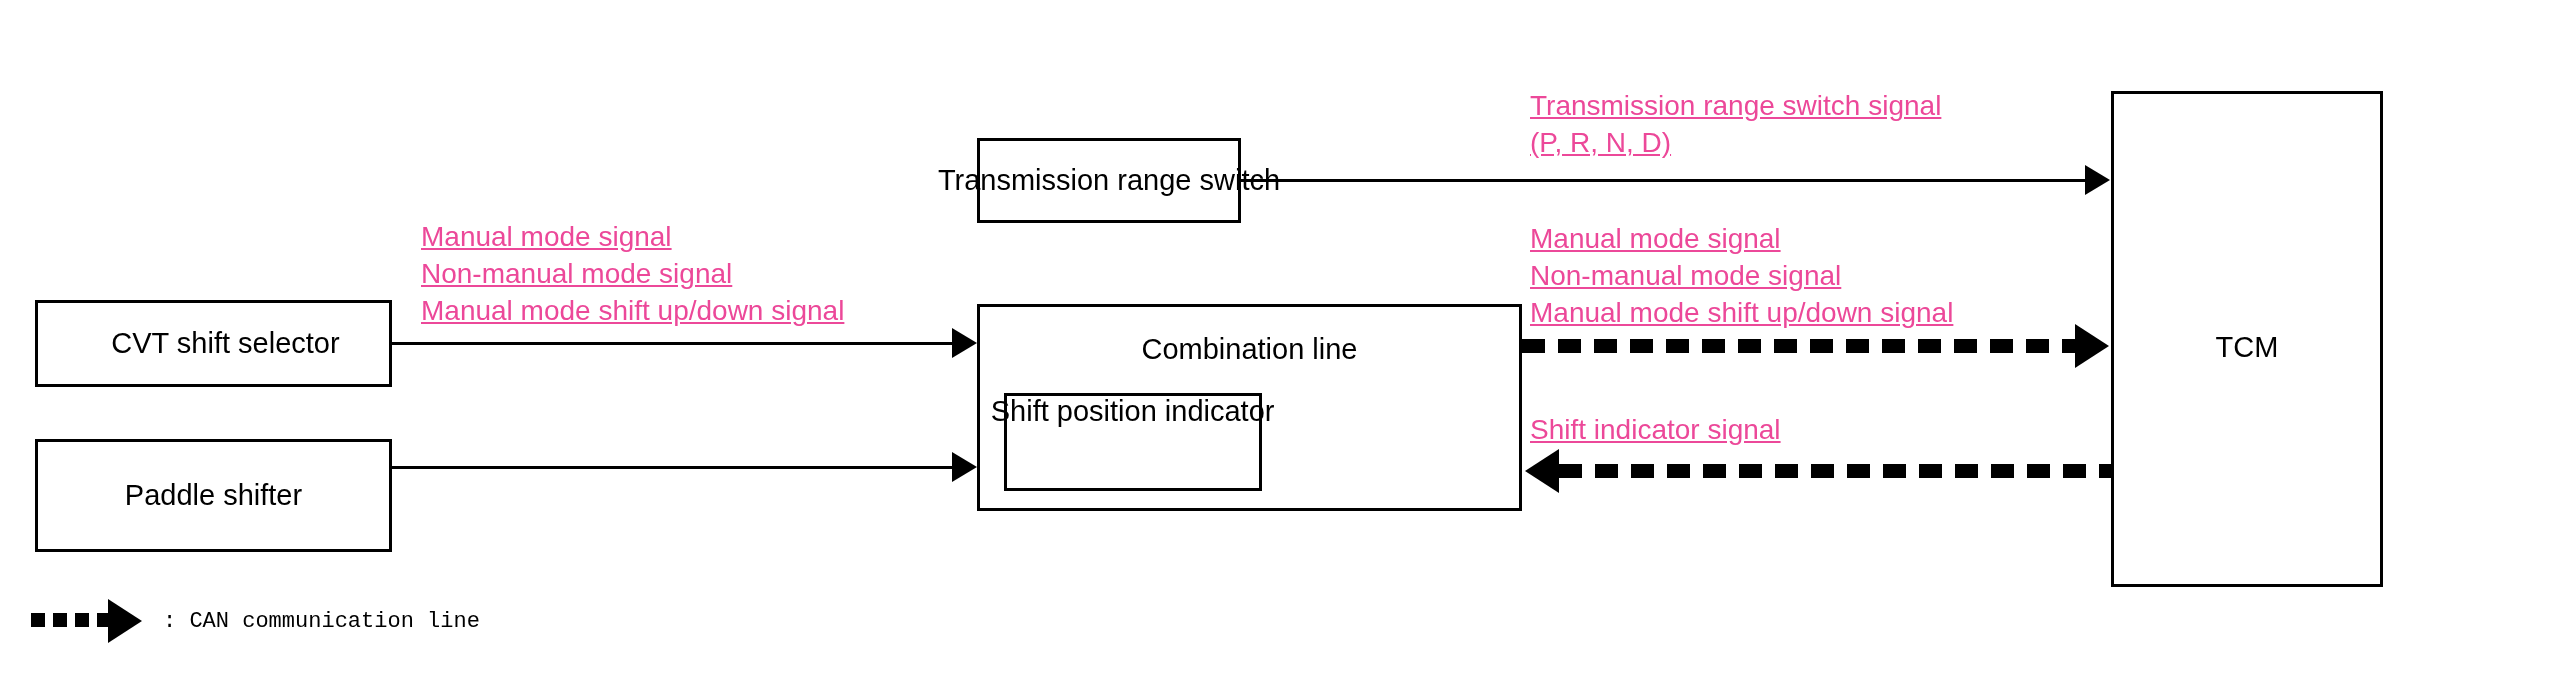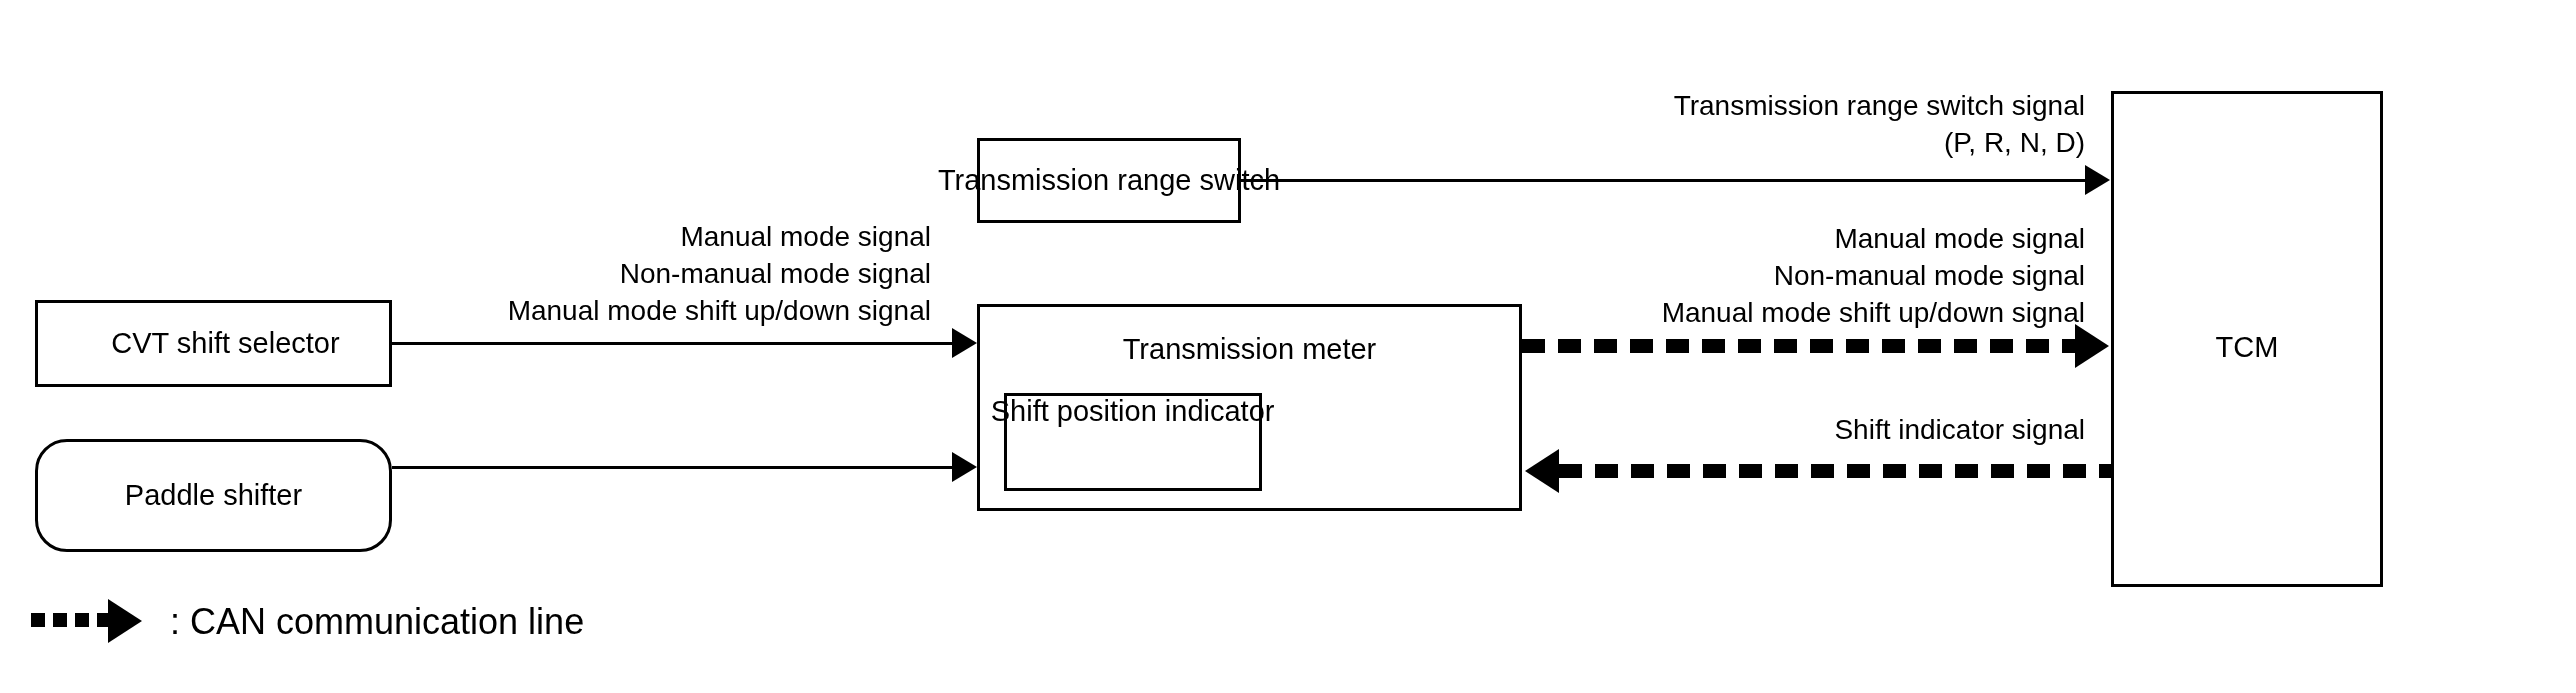--- a/index.html
+++ b/index.html
@@ -35,21 +35,21 @@
     line-height: 1.1;
     color: #000000;
     text-align: center;
     white-space: nowrap;
   }
   .node.stacked {
     display: block;
   }
 
   #node-cvt-shift-selector { left: 35px;  top: 300px;  width: 357px; height: 87px; padding-left: 24px; }
-  #node-paddle-shifter     { left: 35px;  top: 439px;  width: 357px; height: 113px; border-radius: 32px; }
+  #node-paddle-shifter     { left: 35px;  top: 439px;  width: 357px; height: 113px; }
   #node-trans-range-switch { left: 977px;top: 138px;  width: 264px; height: 85px; }
   #node-combination-meter  { left: 977px;top: 304px;  width: 545px; height: 207px; }
   #node-tcm                { left: 2111px;top: 91px;  width: 272px; height: 496px; }
 
   #combination-meter-title {
     position: absolute;
     left: 0; top: 27px; width: 100%;
     text-align: center;
     font-size: 29px;
     white-space: nowrap;
@@ -122,61 +122,63 @@
     border-top: 22px solid transparent;
     border-bottom: 22px solid transparent;
     border-right: 34px solid #000000;
   }
 
   
   .signal-label {
     position: absolute;
     font-size: 28px;
     line-height: 37px;
-    color: #000000;
-    text-align: right;
-    white-space: nowrap;
+    color: #ec4899;
+    text-align: left;
+    white-space: nowrap;
+    text-decoration: underline;
   }
   .signal-label span { display: block; }
 
   
   #legend {
     position: absolute;
     left: 31px;
     top: 603px;
     height: 38px;
   }
   #legend-text {
     position: absolute;
-    left: 139px;
+    left: 132px;
     top: 0px;
-    font-size: 36px;
+    font-size: 22px;
     line-height: 38px;
     white-space: nowrap;
+    font-family: Liberation Mono, monospace;
   }
 </style>
 </head>
 <body>
 
 <div id="canvas">
 
   <div class="node" id="node-cvt-shift-selector">
     <span class="node-label">CVT shift selector</span>
   </div>
 
   <div class="node" id="node-paddle-shifter">
     <span class="node-label">Paddle shifter</span>
   </div>
 
   <div class="node" id="node-trans-range-switch">
     <span class="node-label">Transmission range switch</span>
   </div>
 
   <div class="node stacked" id="node-combination-meter">
-    <div id="combination-meter-title" class="node-label">Transmission meter</div>
+    <div id="combination-meter-title" class="node-label">Combination line</div>
     <div id="node-shift-position-indicator">
       <span class="node-label">Shift position indicator</span>
     </div>
   </div>
 
   <div class="node" id="node-tcm">
     <span class="node-label" id="tcm-label">TCM</span>
   </div>
 
   <div class="wire" style="left:392px; top:342px; width:561px;"></div>

